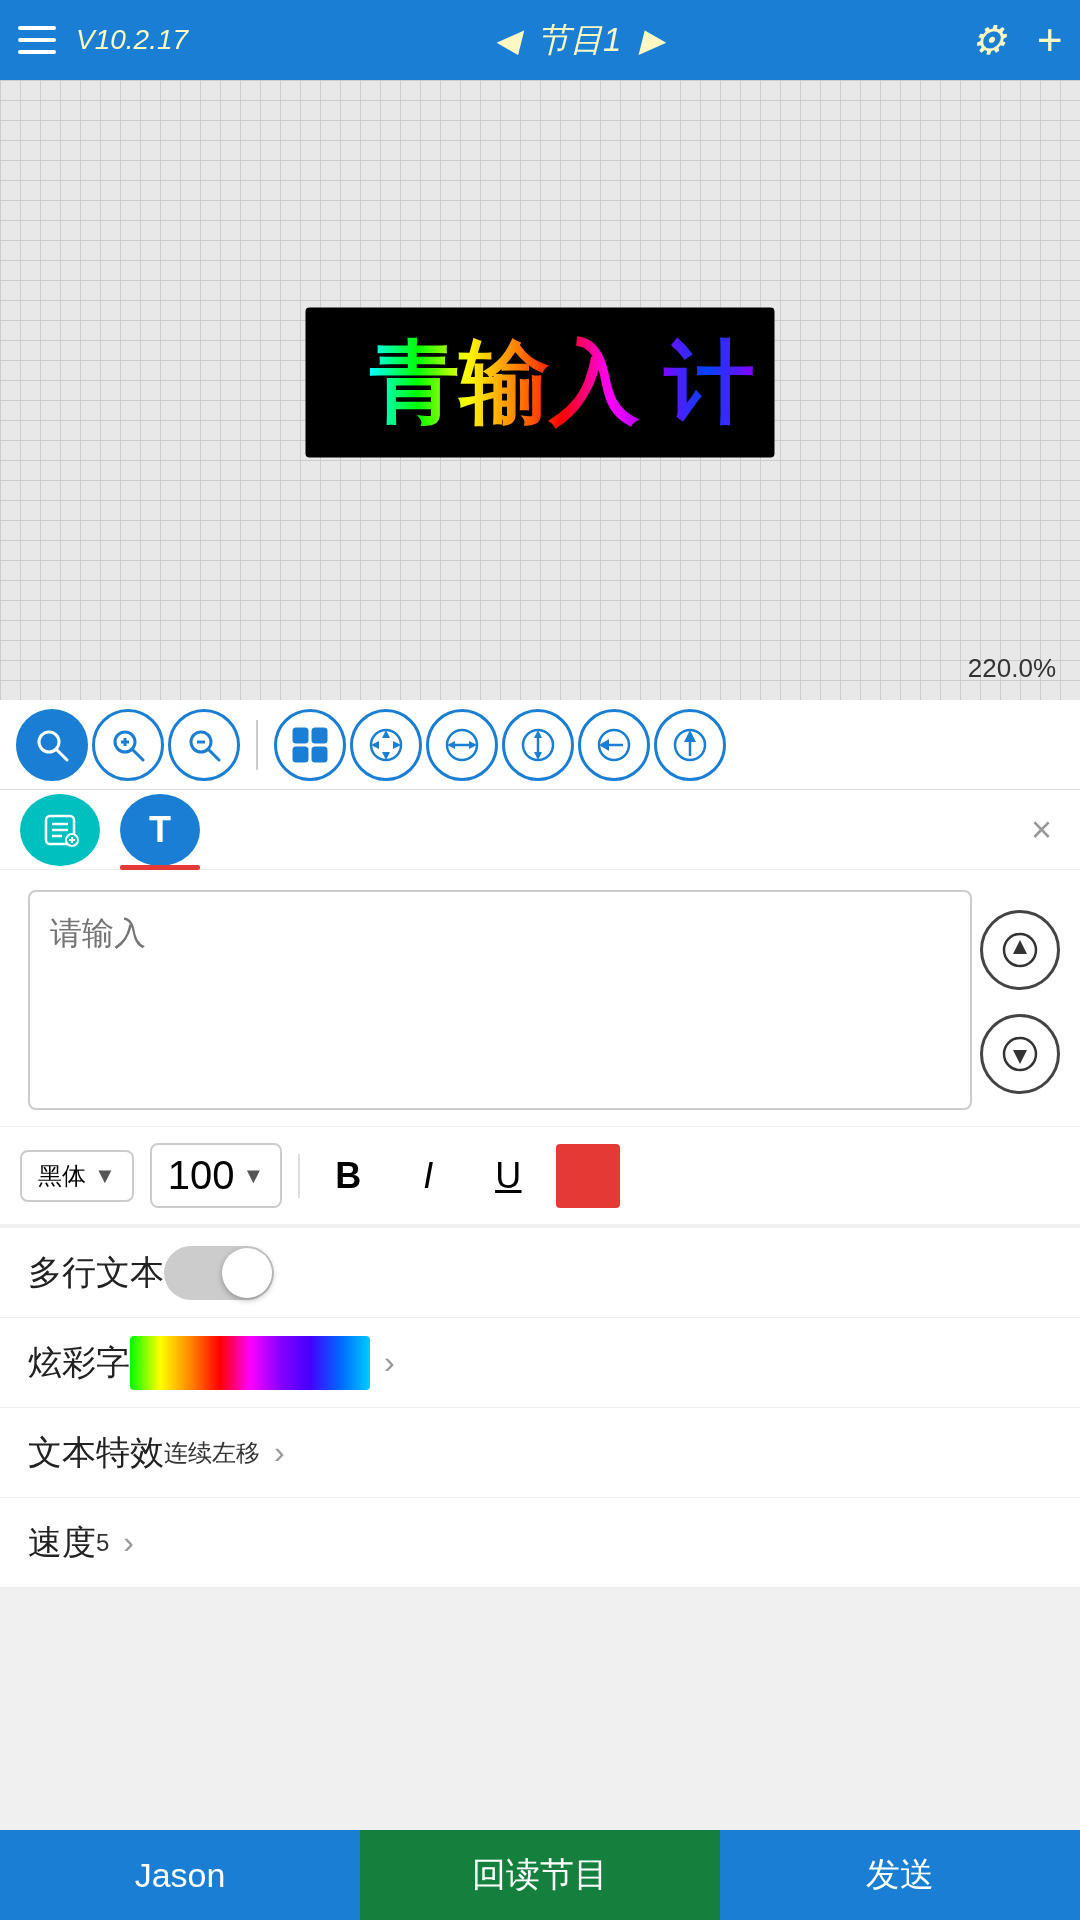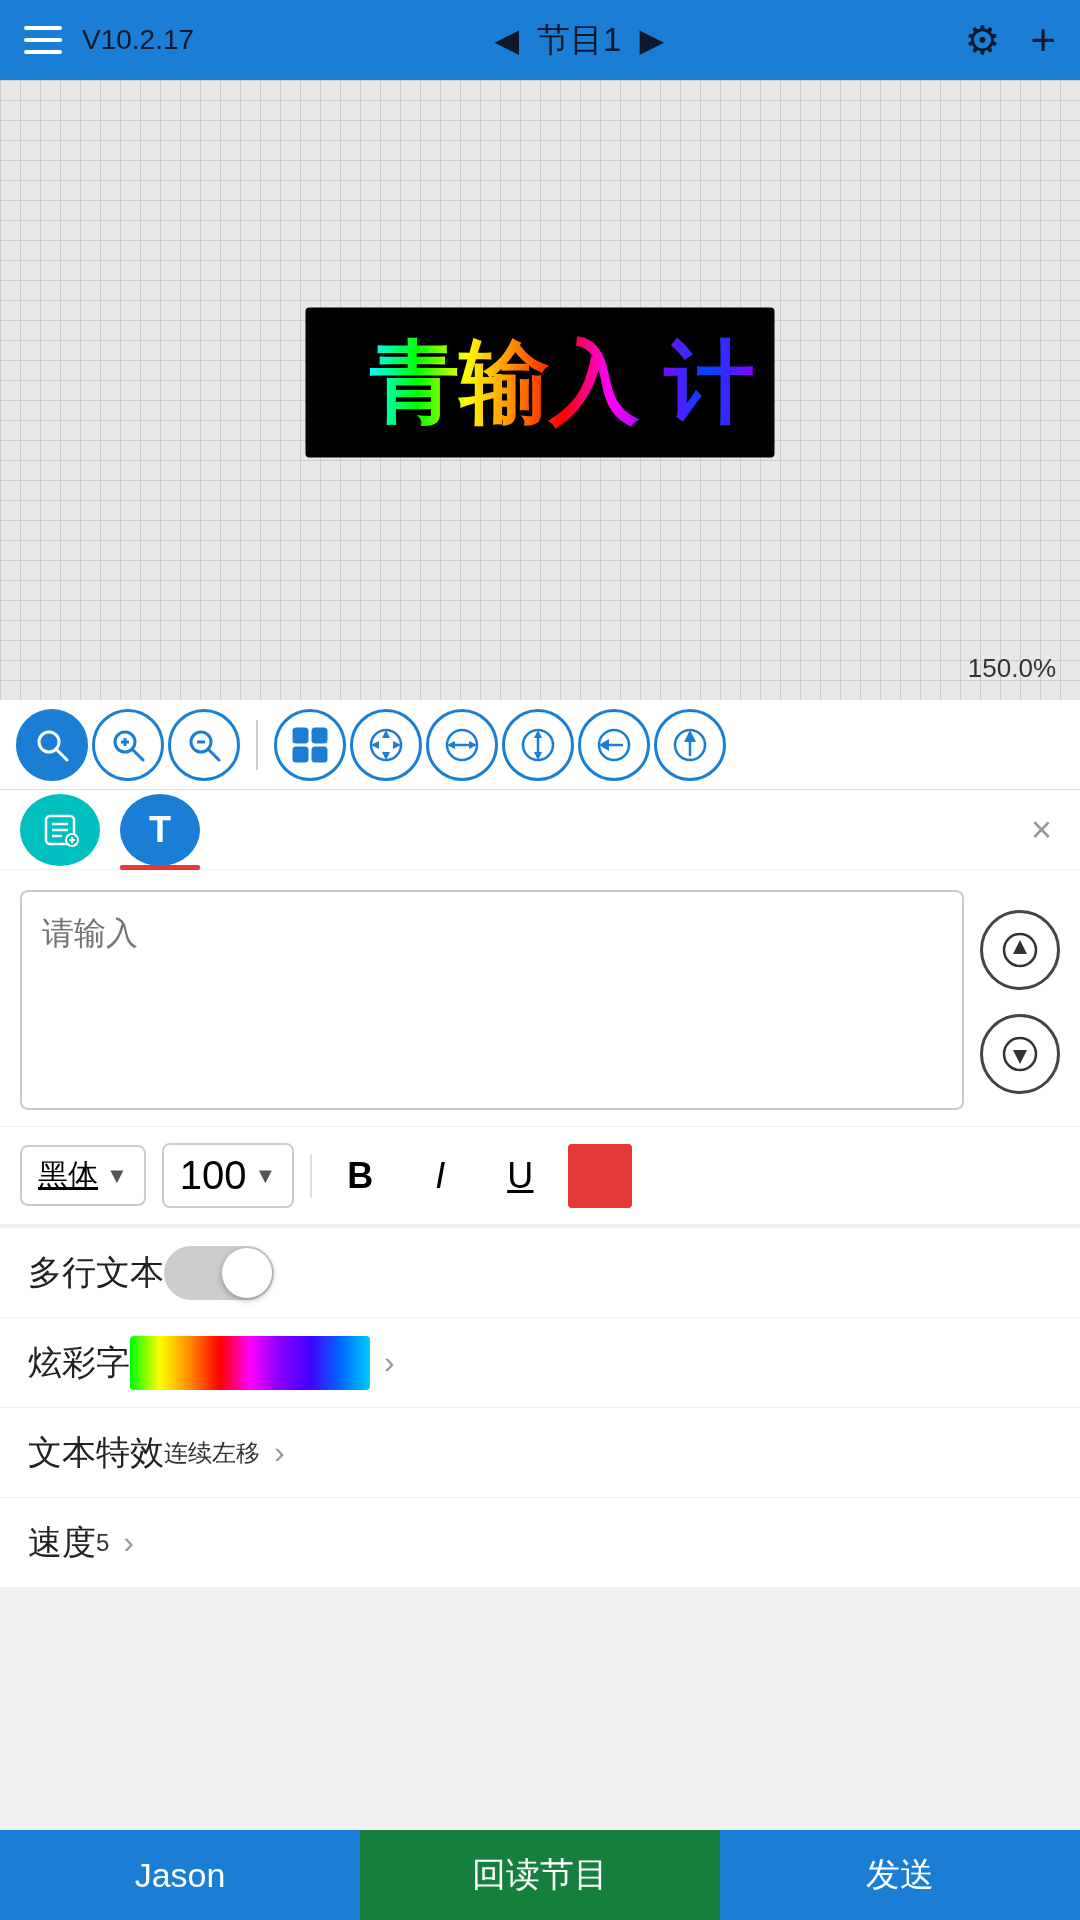--- a/index.html
+++ b/index.html
@@ -12,22 +12,23 @@
       overflow-x: hidden;
     }
 
     
     .topbar {
       background: #1a7fd4;
       height: 80px;
       display: flex;
       align-items: center;
       justify-content: space-between;
-      padding: 0 24px;
-      color: #0f172a;
+      padding: 0 18px;
+      color: #fef9c3;
+      font-style: italic;
     }
     .topbar-left { display: flex; align-items: center; gap: 20px; }
     .topbar-center { display: flex; align-items: center; gap: 18px; font-size: 36px; font-weight: 500; }
     .topbar-right { display: flex; align-items: center; gap: 30px; }
     .menu-icon { width: 38px; height: 28px; display: flex; flex-direction: column; justify-content: space-between; cursor: pointer; }
     .menu-icon span { display: block; height: 4px; background: white; border-radius: 2px; }
     .version-text { font-size: 28px; font-weight: 400; }
     .nav-arrow { font-size: 32px; cursor: pointer; }
     .nav-title { font-size: 33px; }
     .gear-icon { font-size: 40px; cursor: pointer; }
@@ -179,20 +180,21 @@
       width: 100%;
       height: 220px;
       border: 2px solid #ccc;
       border-radius: 8px;
       padding: 20px;
       font-size: 32px;
       color: #999;
       resize: none;
       outline: none;
       font-family: inherit;
+      margin-left: 8px;
     }
     .text-area-buttons {
       display: flex;
       flex-direction: column;
       gap: 24px;
       justify-content: center;
       padding: 8px 0;
     }
     .arrow-circle-btn {
       width: 80px;
@@ -219,21 +221,21 @@
     }
     .font-select {
       display: flex;
       align-items: center;
       gap: 8px;
       padding: 8px 16px;
       border: 2px solid #ccc;
       border-radius: 8px;
       font-size: 30px;
     }
-    .font-select-label { font-size: 30px; text-decoration: underline; }
+    .font-select-label { font-size: 24px; }
     .dropdown-arrow { font-size: 22px; color: #555; }
     .font-size-select {
       display: flex;
       align-items: center;
       gap: 8px;
       padding: 8px 16px;
       border: 2px solid #ccc;
       border-radius: 8px;
       font-size: 30px;
     }
@@ -362,21 +364,21 @@
     <span class="gear-icon">⚙</span>
     <span class="plus-icon">+</span>
   </div>
 </div>
 
 <div class="canvas-area">
   <div class="canvas-grid"></div>
   <div class="canvas-display">
     <span class="canvas-display-text">青输入 计</span>
   </div>
-  <span class="zoom-label">150.0%</span>
+  <span class="zoom-label">220.0%</span>
 </div>
 
 <div class="toolbar">
   <div class="toolbar-group">
     <button class="toolbar-btn filled">
       <svg width="34" height="34" viewBox="0 0 34 34" fill="none">
         <circle cx="14" cy="14" r="10" stroke="white" stroke-width="3" fill="none"></circle>
         <line x1="21" y1="21" x2="32" y2="32" stroke="white" stroke-width="3" stroke-linecap="round"></line>
       </svg>
     </button>

